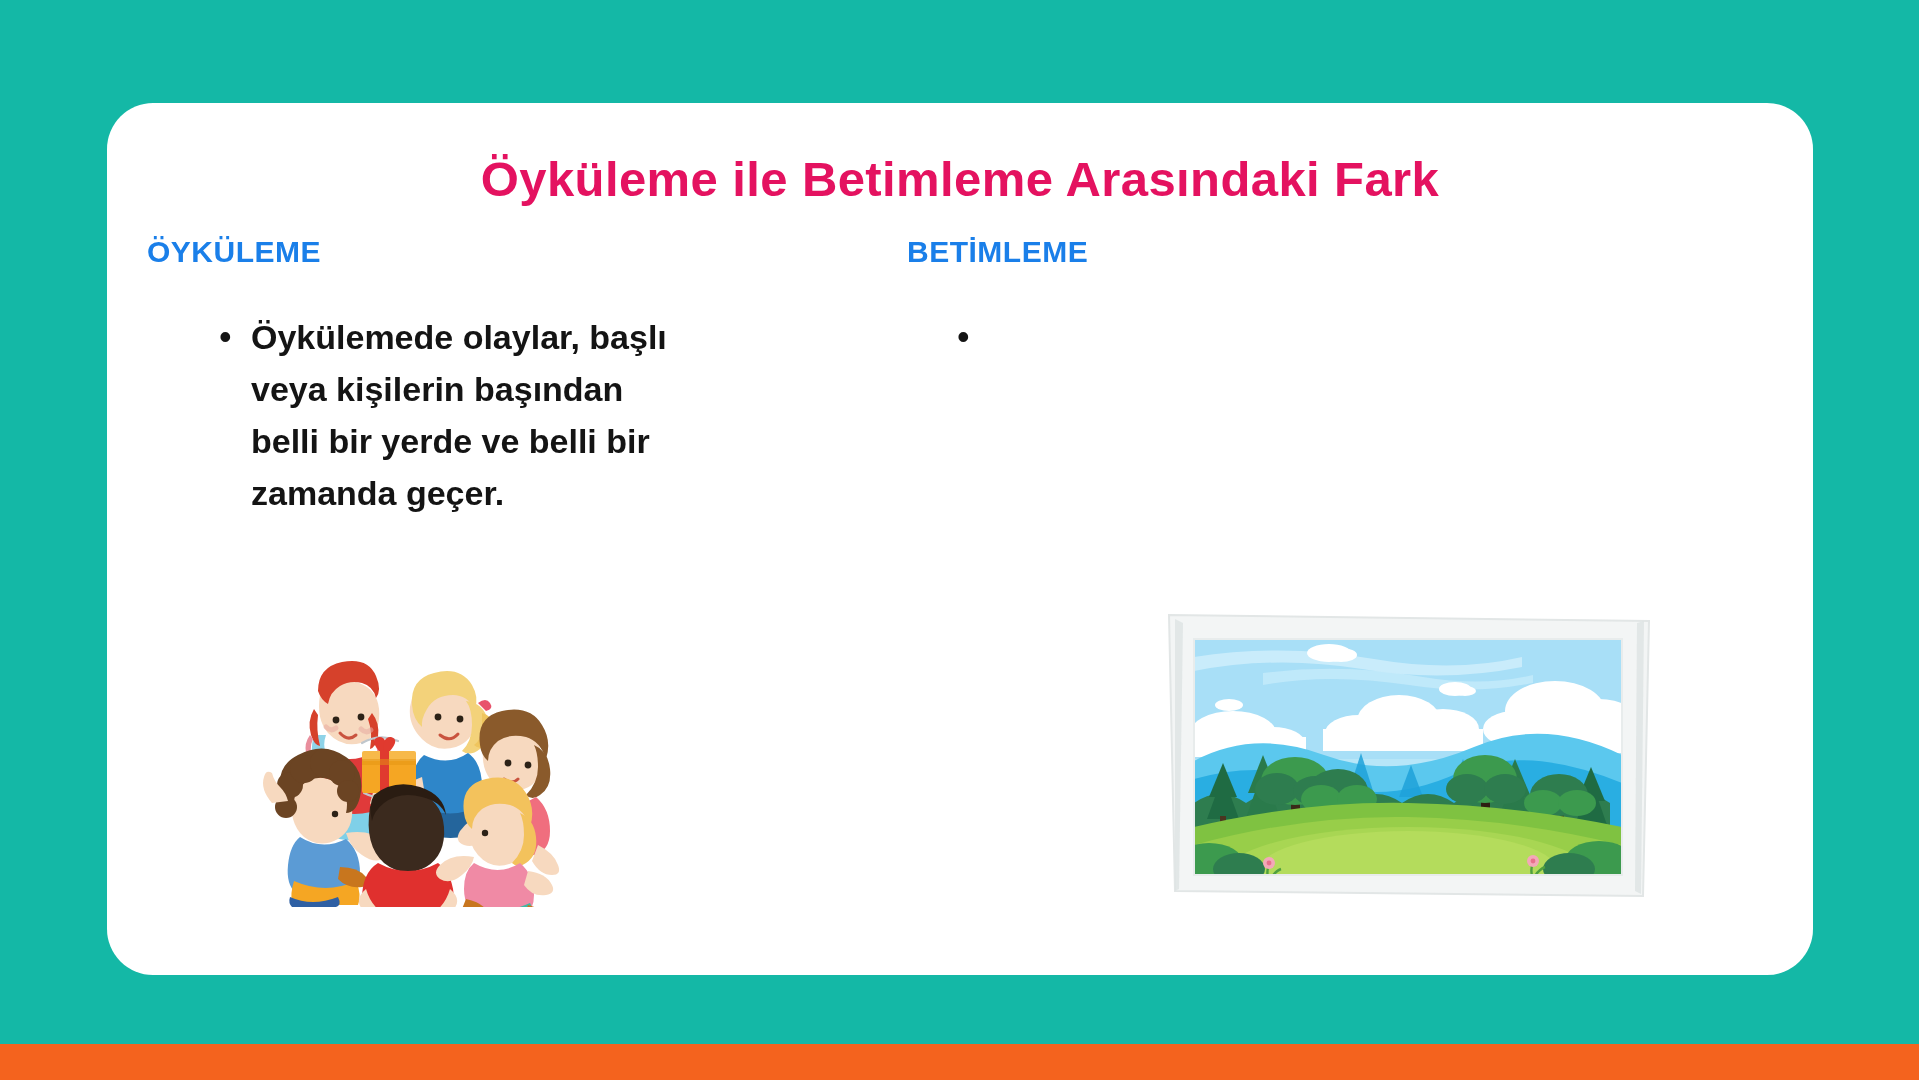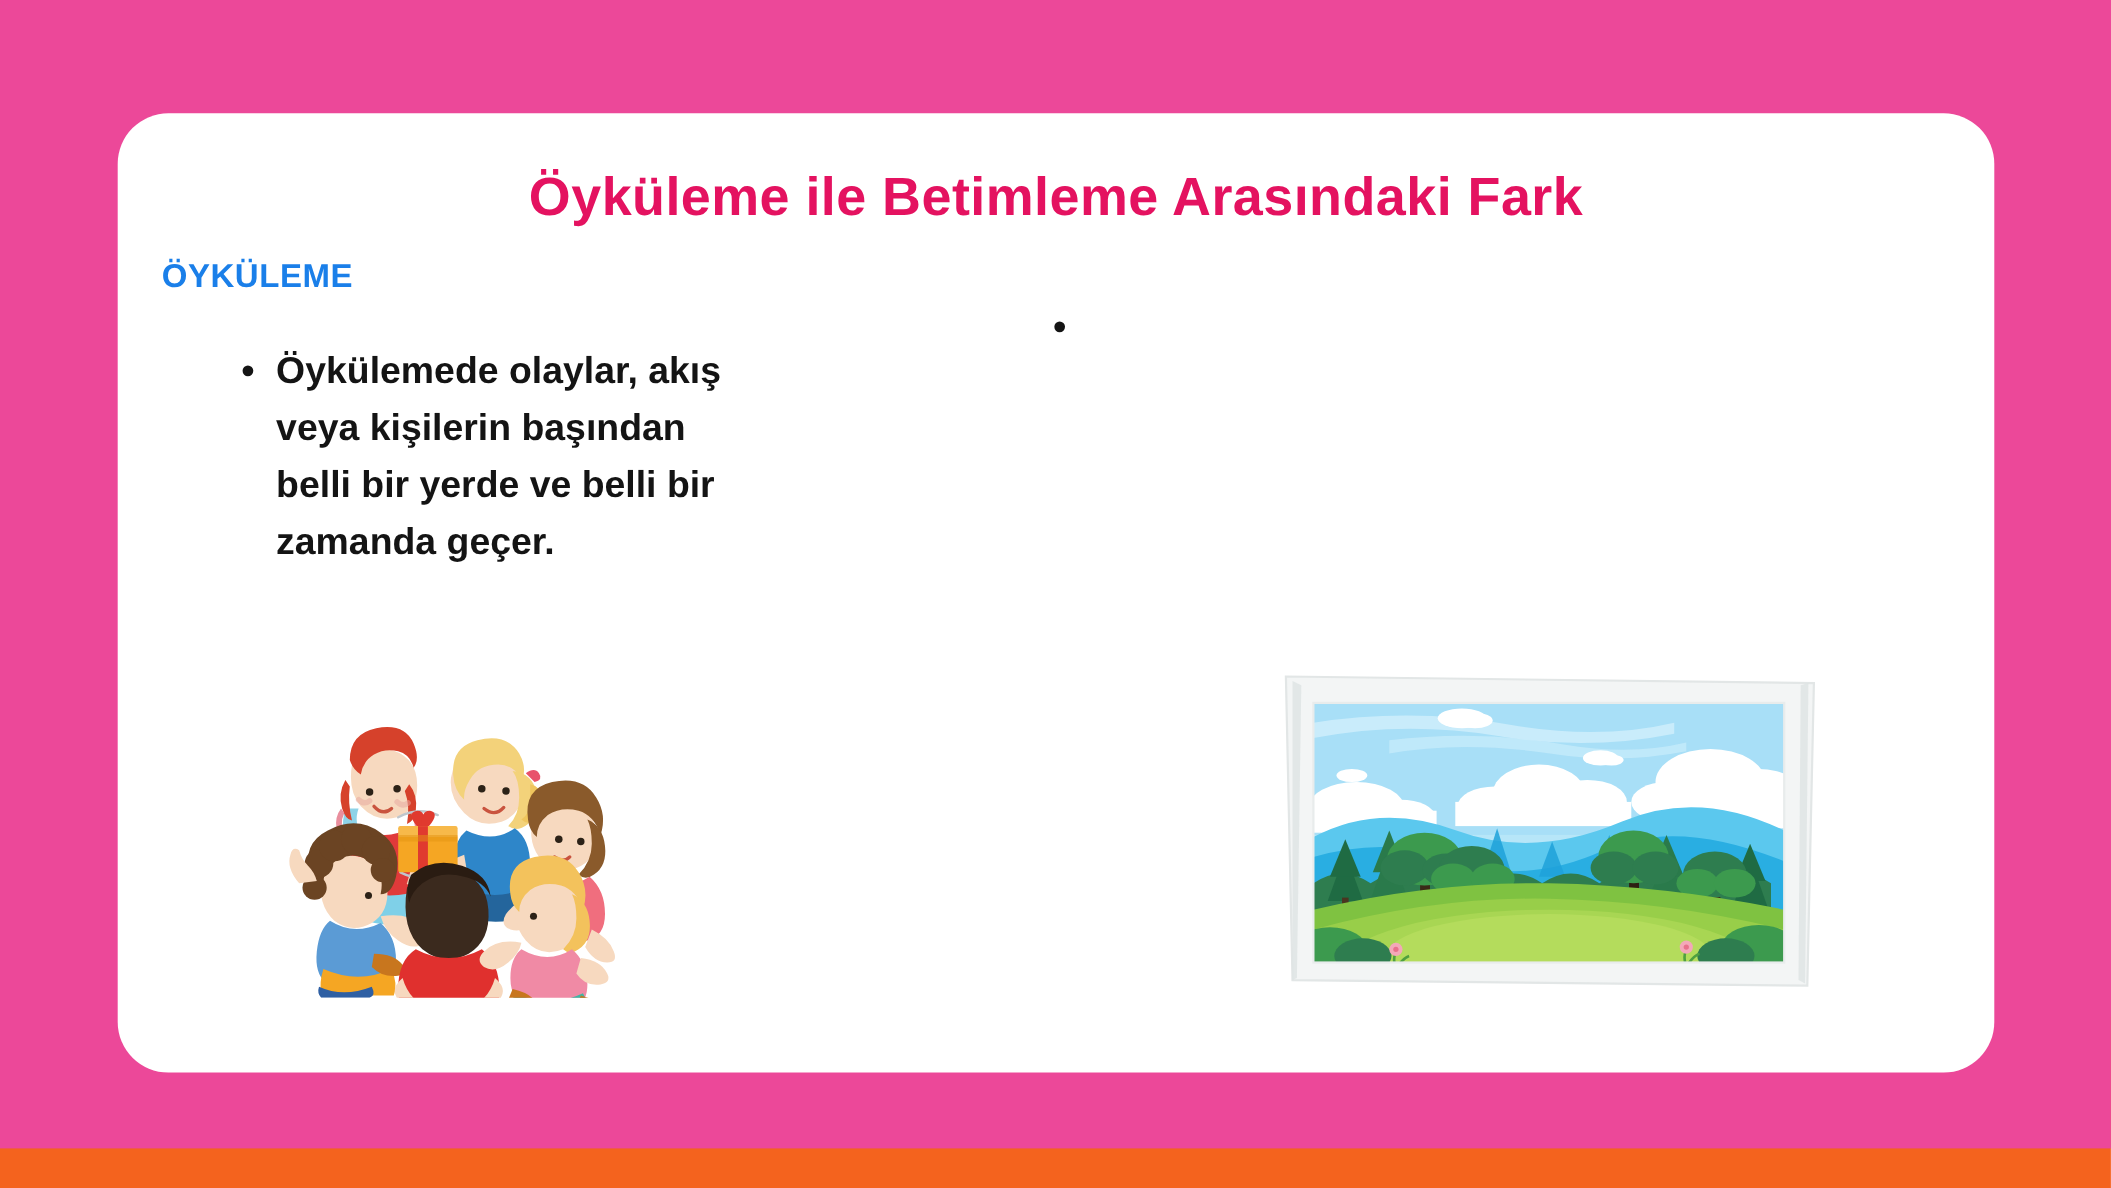--- a/index.html
+++ b/index.html
@@ -11,21 +11,21 @@
     height: 1080px;
     background: #F4631E;
     font-family: "Liberation Sans", sans-serif;
     overflow: hidden;
   }
 
   #stage {
     position: relative;
     width: 1919px;
     height: 1044px;
-    background: #ec4899;
+    background: #14b8a6;
   }
 
   #card {
     position: absolute;
     left: 107px;
     top: 103px;
     width: 1706px;
     height: 872px;
     background: #FFFFFF;
     border-radius: 46px;
@@ -111,26 +111,27 @@
   <div id="card">
 
     <div id="title">Öyküleme ile Betimleme Arasındaki Fark</div>
 
     <div class="column" id="col-left">
 
       <div class="col-heading">ÖYKÜLEME</div>
 
       <div class="bullet-wrap">
         <span class="bullet-dot">•</span>
-        <span class="bullet-text">Öykülemede olaylar, akış veya  kişilerin başından belli bir yerde ve belli bir zamanda geçer.</span>
+        <span class="bullet-text">Öykülemede olaylar, başlı veya  kişilerin başından belli bir yerde ve belli bir zamanda geçer.</span>
       </div>
     </div>
 
     <div class="column" id="col-right">
 
+      <div class="col-heading">BETİMLEME</div>
 
       <div class="bullet-wrap">
         <span class="bullet-dot">•</span>
       </div>
     </div>
   </div>
 
   <div class="illus" id="illus-children">
     <svg viewBox="0 0 330 290" width="330" height="290">
 

